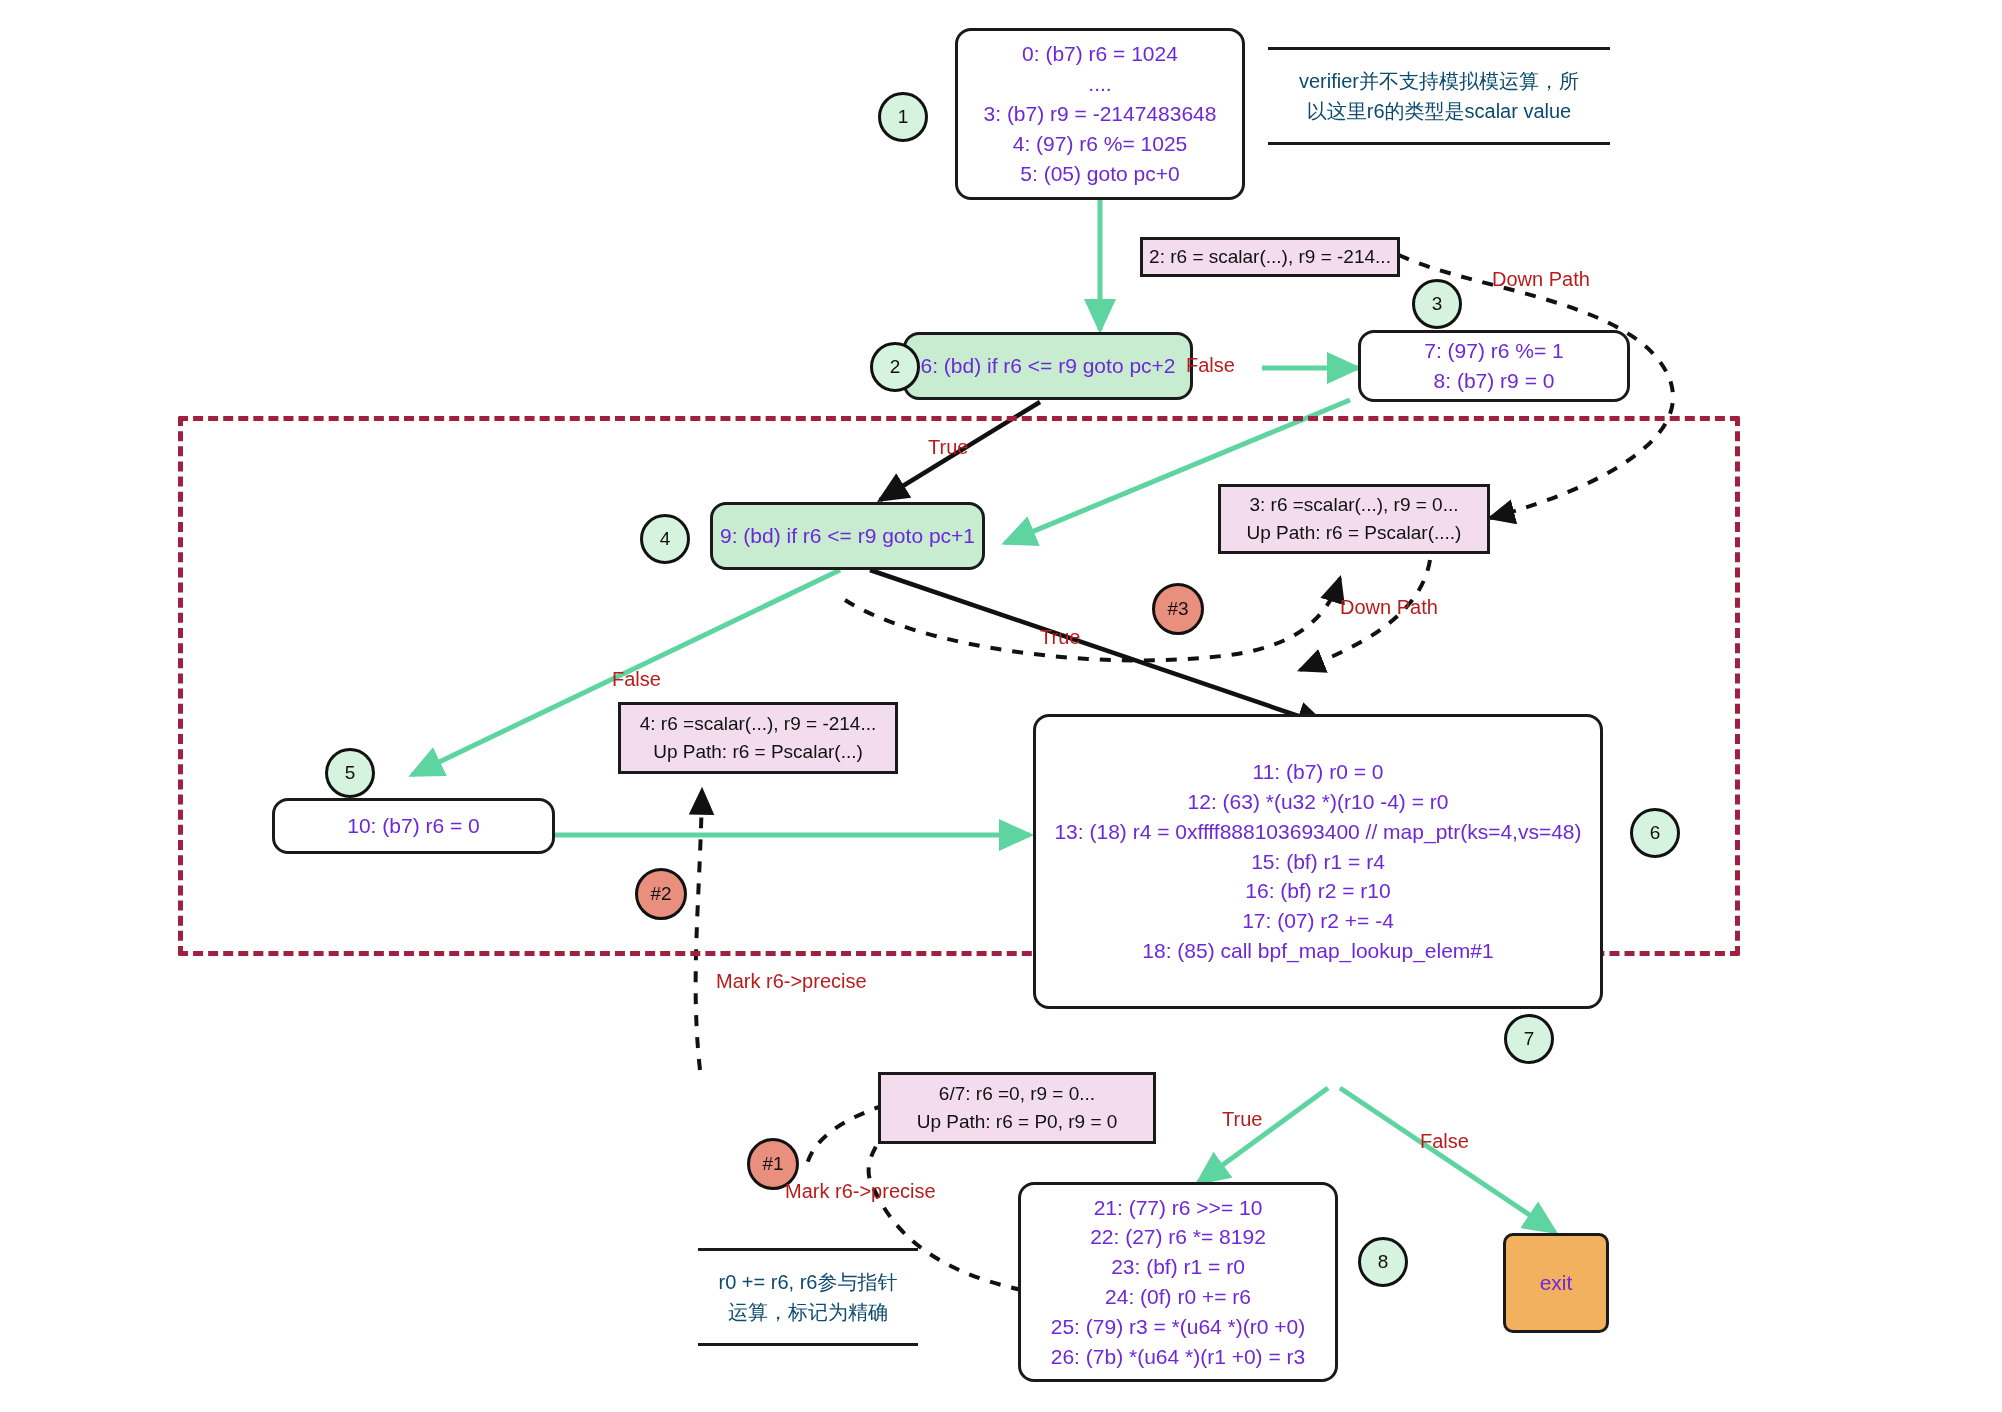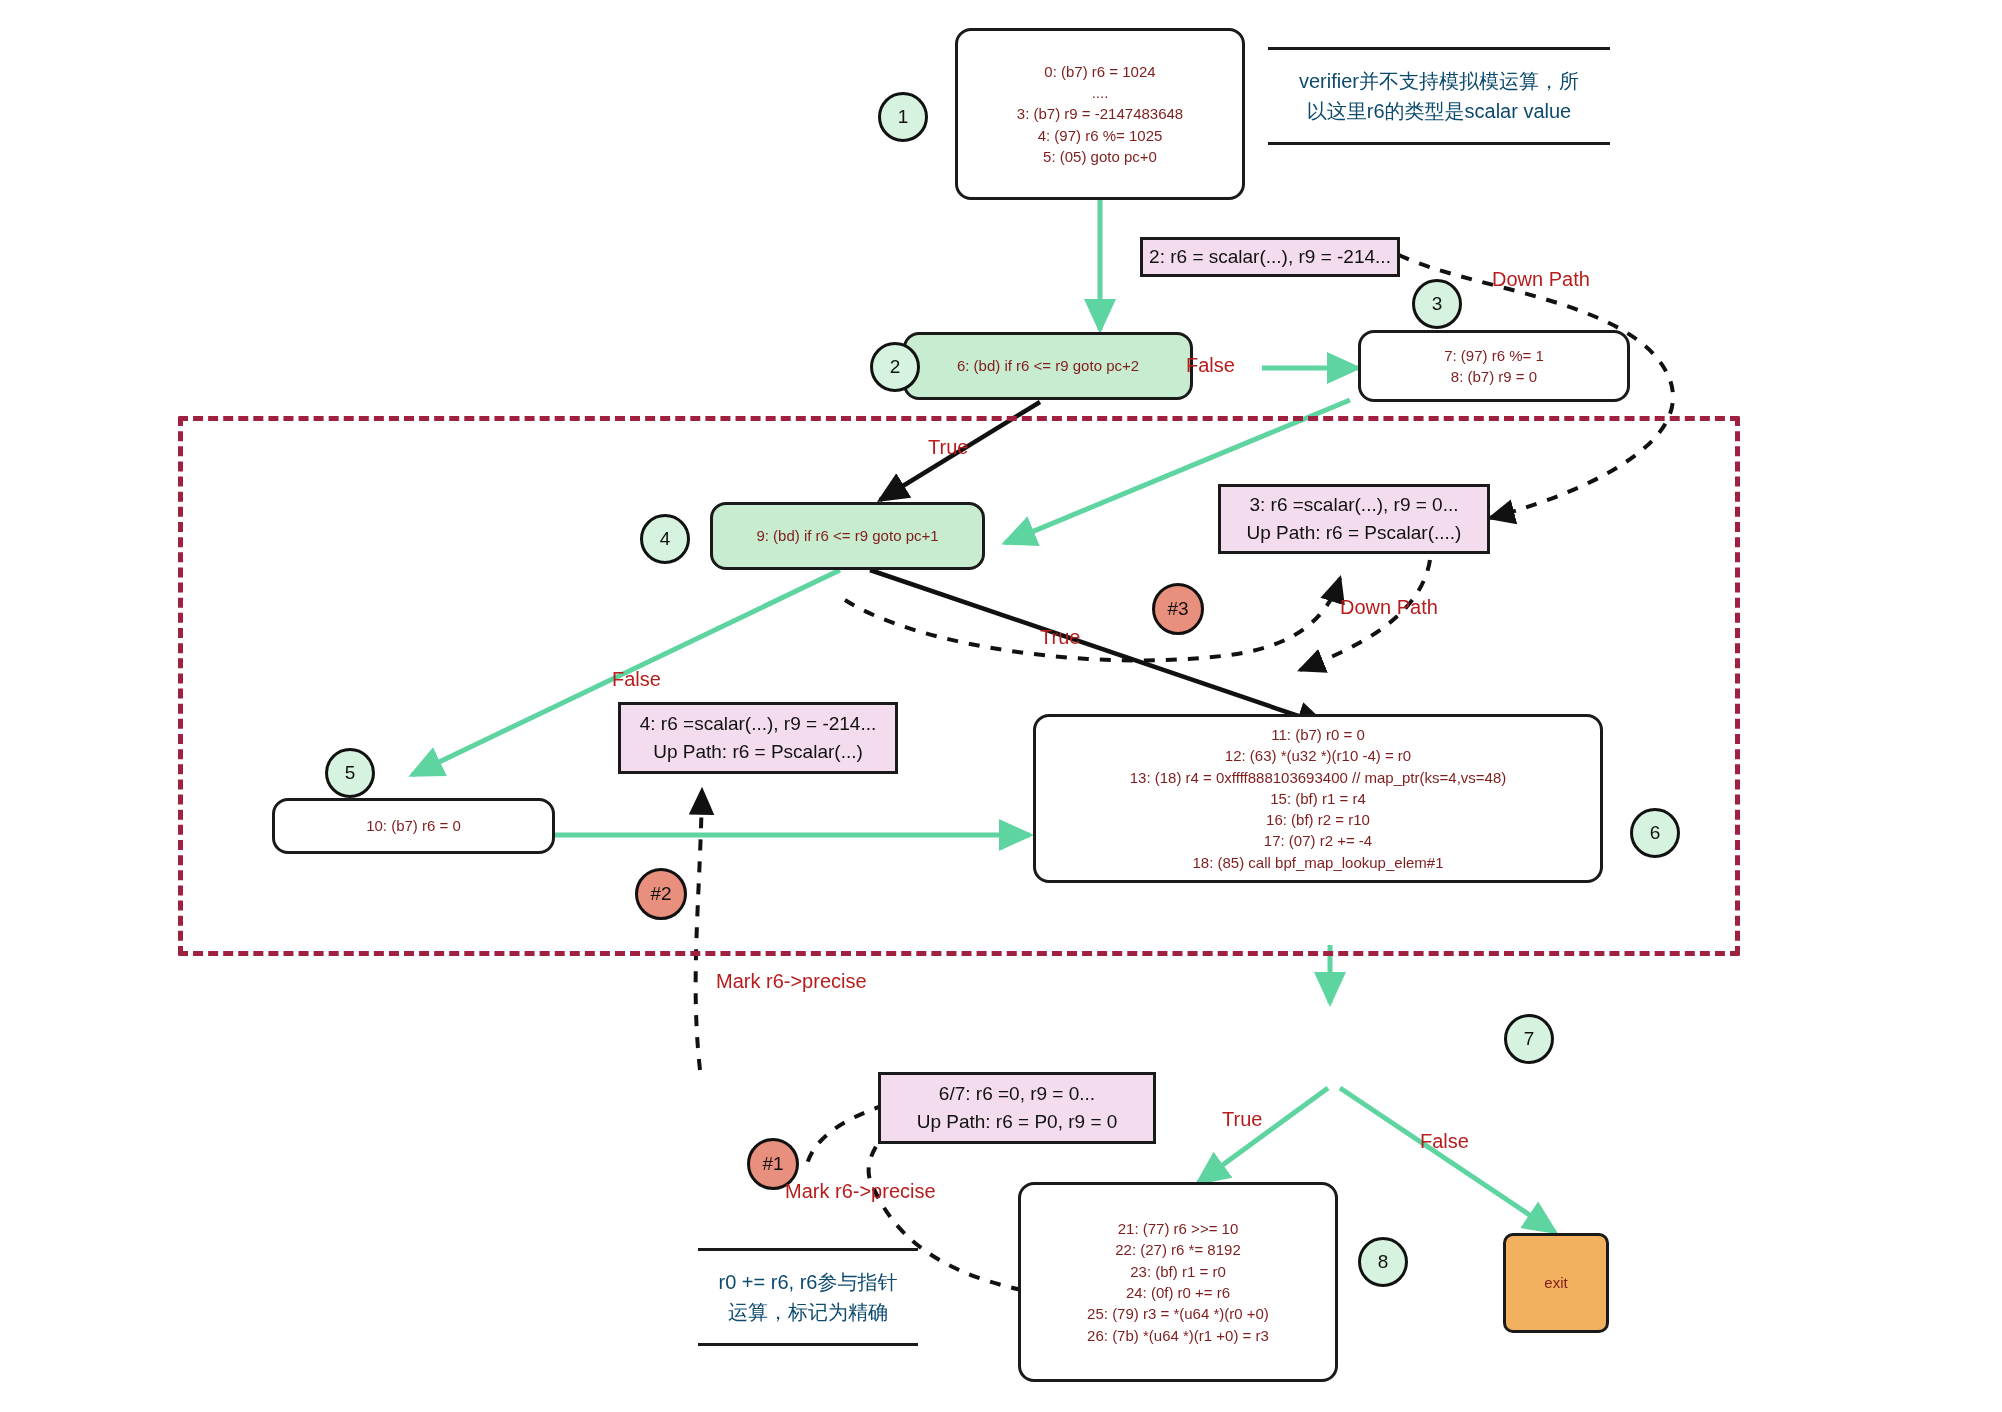--- a/index.html
+++ b/index.html
@@ -2,21 +2,21 @@
 <html><head>
 <meta charset="utf-8">
 <style>
   html,body{margin:0;padding:0;background:#ffffff;}
   body{font-family:"Liberation Sans","DejaVu Sans",sans-serif;}
   #stage{position:relative;width:2002px;height:1412px;background:#fff;overflow:hidden;}
   svg#wires{position:absolute;left:0;top:0;width:2002px;height:1412px;pointer-events:none;}
 
   .node{position:absolute;box-sizing:border-box;border:3.5px solid #1a1a1a;border-radius:16px;
         display:flex;flex-direction:column;justify-content:center;
-        background:#ffffff;color:#7f1d1d;text-align:center;line-height:1.42;font-size:15px;}
+        background:#ffffff;color:#6d28d9;text-align:center;line-height:1.42;font-size:21px;}
   .node.green{background:#c8ecd0;}
   .node.orange{background:#f2b15f;border-radius:10px;}
   .node .ln{white-space:nowrap;}
 
   .pill{position:absolute;box-sizing:border-box;border:3px solid #1a1a1a;background:#f3dcee;
         color:#111;font-size:19px;line-height:1.5;text-align:center;padding:4px 20px;
         display:flex;flex-direction:column;align-items:center;justify-content:center;}
   .pill .ln{white-space:nowrap;}
 
   .idx{position:absolute;width:44px;height:44px;border-radius:50%;border:3px solid #111;
@@ -117,21 +117,21 @@
     <span>4</span>
   </div>
 
   <div class="node" style="left:272px;top:798px;width:283px;height:56px;">
     <span class="ln">10: (b7) r6 = 0</span>
   </div>
   <div class="idx" style="left:325px;top:748px;">
     <span>5</span>
   </div>
 
-  <div class="node" style="left:1033px;top:714px;width:570px;height:169px;">
+  <div class="node" style="left:1033px;top:714px;width:570px;height:295px;">
     <span class="ln">11: (b7) r0 = 0</span>
     <span class="ln">12: (63) *(u32 *)(r10 -4) = r0</span>
     <span class="ln">13: (18) r4 = 0xffff888103693400 // map_ptr(ks=4,vs=48)</span>
     <span class="ln">15: (bf) r1 = r4</span>
     <span class="ln">16: (bf) r2 = r10</span>
     <span class="ln">17: (07) r2 += -4</span>
     <span class="ln">18: (85) call bpf_map_lookup_elem#1</span>
   </div>
   <div class="idx" style="left:1630px;top:808px;">
     <span>6</span>

